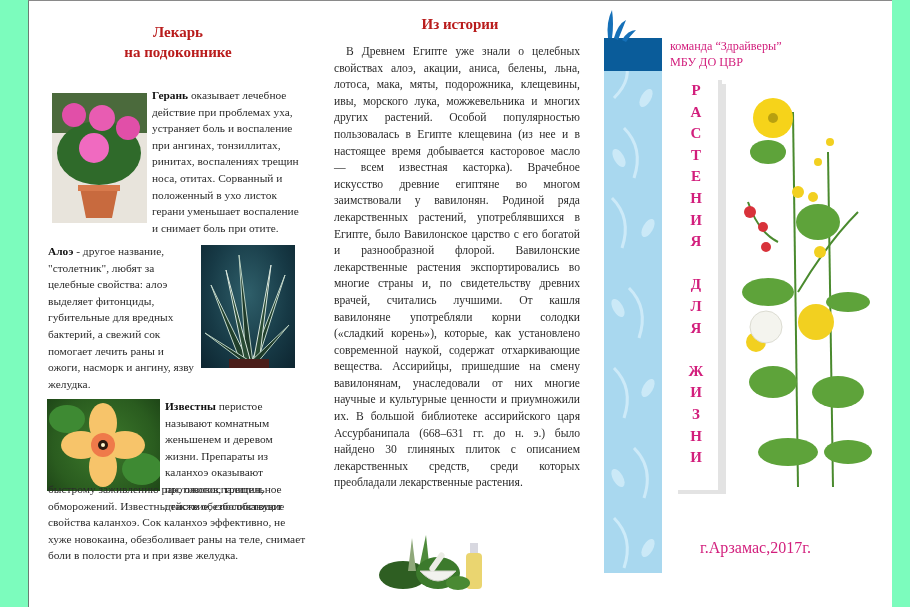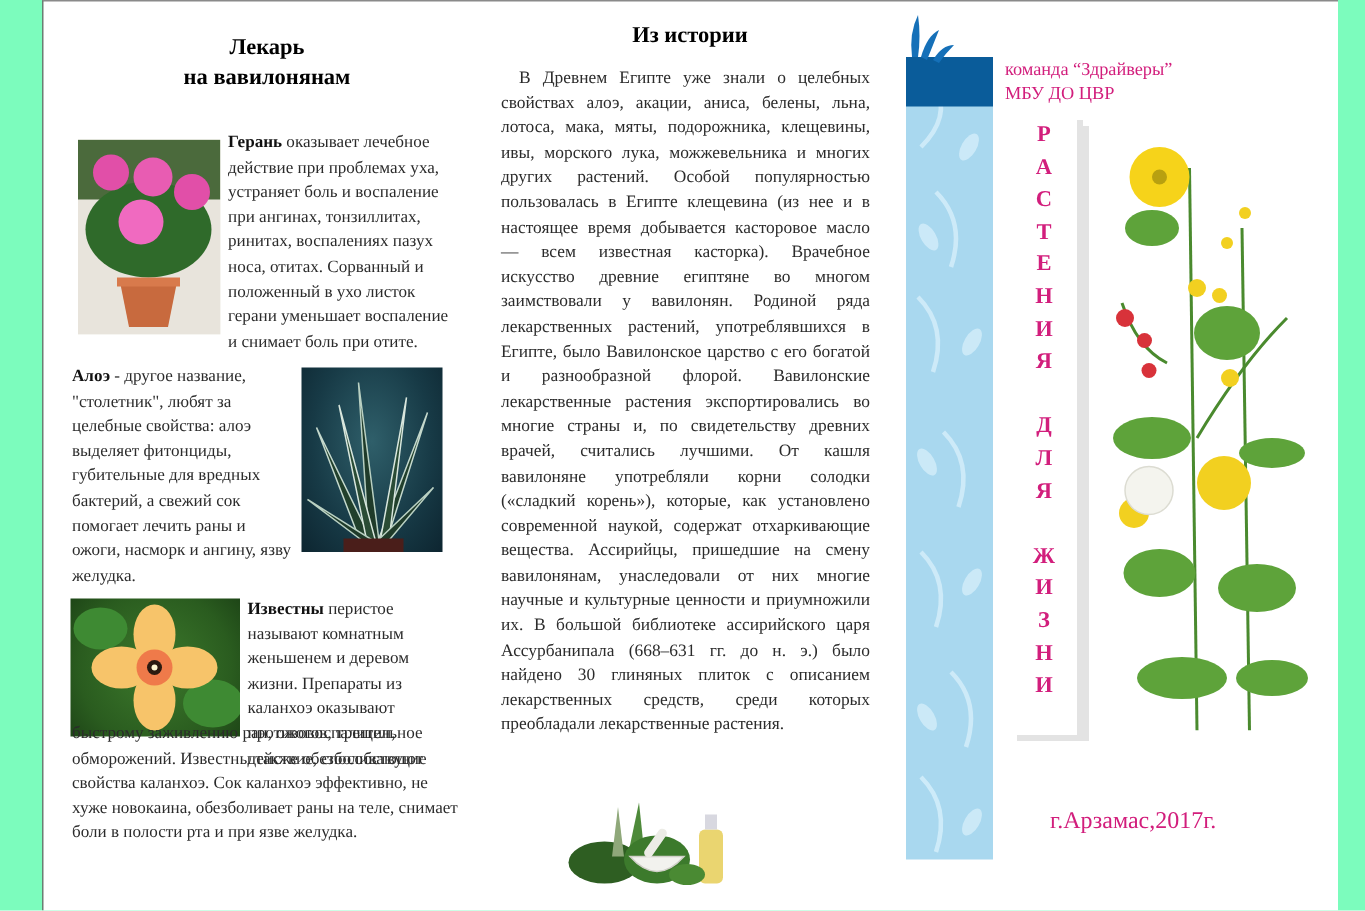--- a/index.html
+++ b/index.html
@@ -11,21 +11,21 @@
     }
     .page {
       position: absolute;
       left: 28px; top: 0;
       width: 864px; height: 607px;
       background: #ffffff;
       border-left: 1px solid #6b7d73;
       border-top: 1px solid #8a8a8a;
     }
     .title-blue {
-      color: #000000;
+      color: #b91c1c;
       font-weight: bold;
       font-size: 15px;
       text-align: center;
       line-height: 20px;
     }
     .left-title { position: absolute; left: 48px; top: 22px; width: 260px; }
     .body-text {
       font-size: 11.4px;
       line-height: 16.6px;
       color: #2b2b2b;
@@ -98,38 +98,38 @@
       color: #d21e7c; font-size: 16px;
     }
   </style>
 </head>
 <body>
 
 <div class="page"></div>
 
 <div class="left-title title-blue">
   <div>Лекарь</div>
-  <div>на вавилонянам</div>
+  <div>на подоконнике</div>
 </div>
 
 <div class="geran-img">
   <svg width="95" height="130" viewBox="0 0 95 130">
     <rect width="95" height="130" fill="#e8e4dc"></rect>
     <rect width="95" height="40" fill="#4b6a3c"></rect>
     <ellipse cx="47" cy="60" rx="42" ry="32" fill="#2f6a2a"></ellipse>
     <circle cx="22" cy="22" r="12" fill="#e14fa8"></circle>
     <circle cx="50" cy="25" r="13" fill="#e85cb2"></circle>
     <circle cx="76" cy="35" r="12" fill="#e14fa8"></circle>
     <circle cx="42" cy="55" r="15" fill="#f06ac0"></circle>
     <path d="M28 95 L66 95 L60 125 L34 125 Z" fill="#c86a3e"></path>
     <rect x="26" y="92" width="42" height="6" fill="#d87a4c"></rect>
   </svg>
 </div>
 <div class="geran-text body-text">
-  <b>Герань</b><span> оказывает лечебное действие при проблемах уха, устраняет боль и воспаление при ангинах, тонзиллитах, ринитах, воспалениях пазух носа, отитах. Сорванный и положенный в ухо листок герани уменьшает воспаление и снимает боль при отите.</span>
+  <b>Герань</b><span> оказывает лечебное действие при проблемах уха, устраняет боль и воспаление при ангинах, тонзиллитах, ринитах, воспалениях трещин носа, отитах. Сорванный и положенный в ухо листок герани уменьшает воспаление и снимает боль при отите.</span>
 </div>
 
 <div class="aloe-text body-text">
   <b>Алоэ</b><span> - другое название, "столетник", любят за целебные свойства: алоэ выделяет фитонциды, губительные для вредных бактерий, а свежий сок помогает лечить раны и ожоги, насморк и ангину, язву желудка.</span>
 </div>
 <div class="aloe-img">
   <svg width="94" height="123" viewBox="0 0 94 123">
     <path d="M45 118 L38 10 L52 118 Z" fill="#1f3b2a" stroke="#b9d0c2" stroke-width="1"></path>
     <path d="M40 118 L10 40 L48 118 Z" fill="#21402c" stroke="#c4d8cc" stroke-width="1"></path>
     <path d="M50 118 L84 30 L56 118 Z" fill="#21402c" stroke="#c4d8cc" stroke-width="1"></path>

